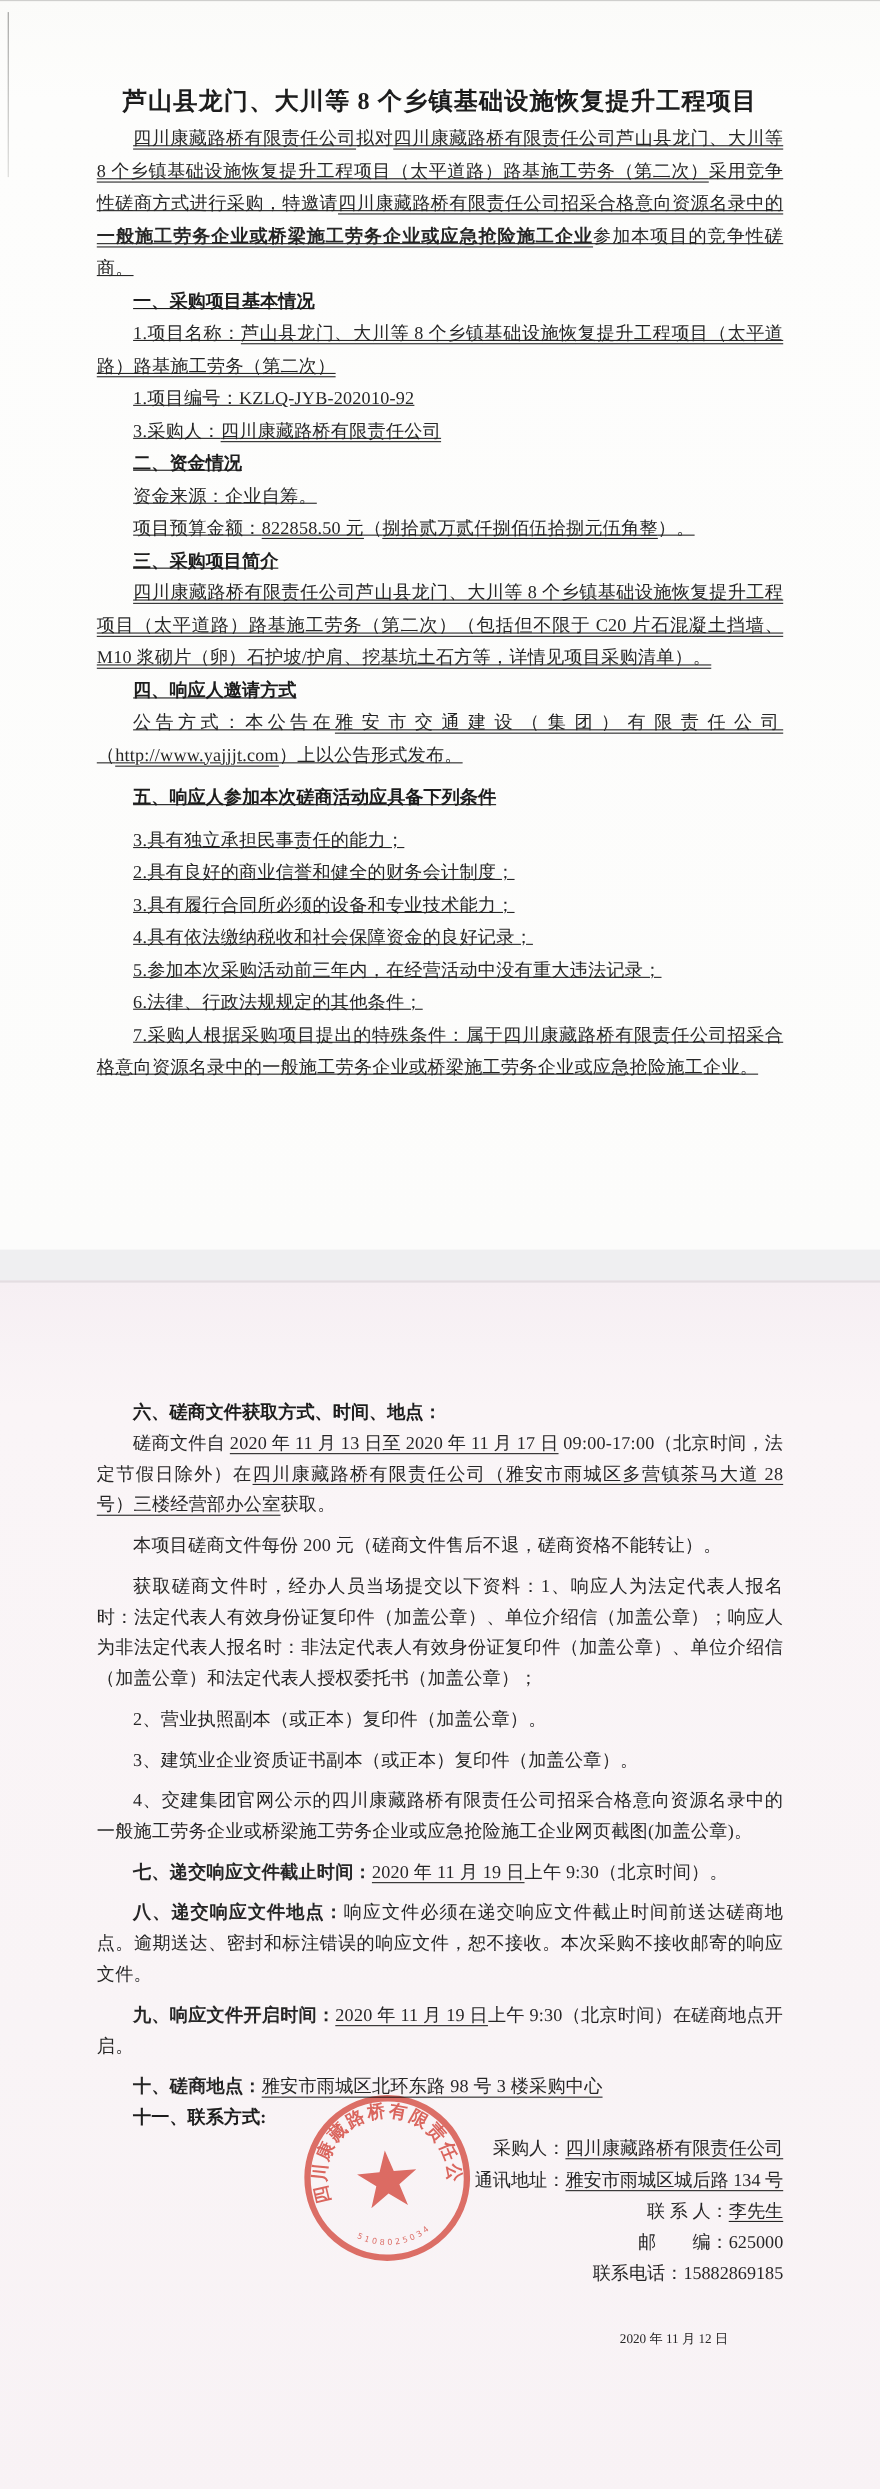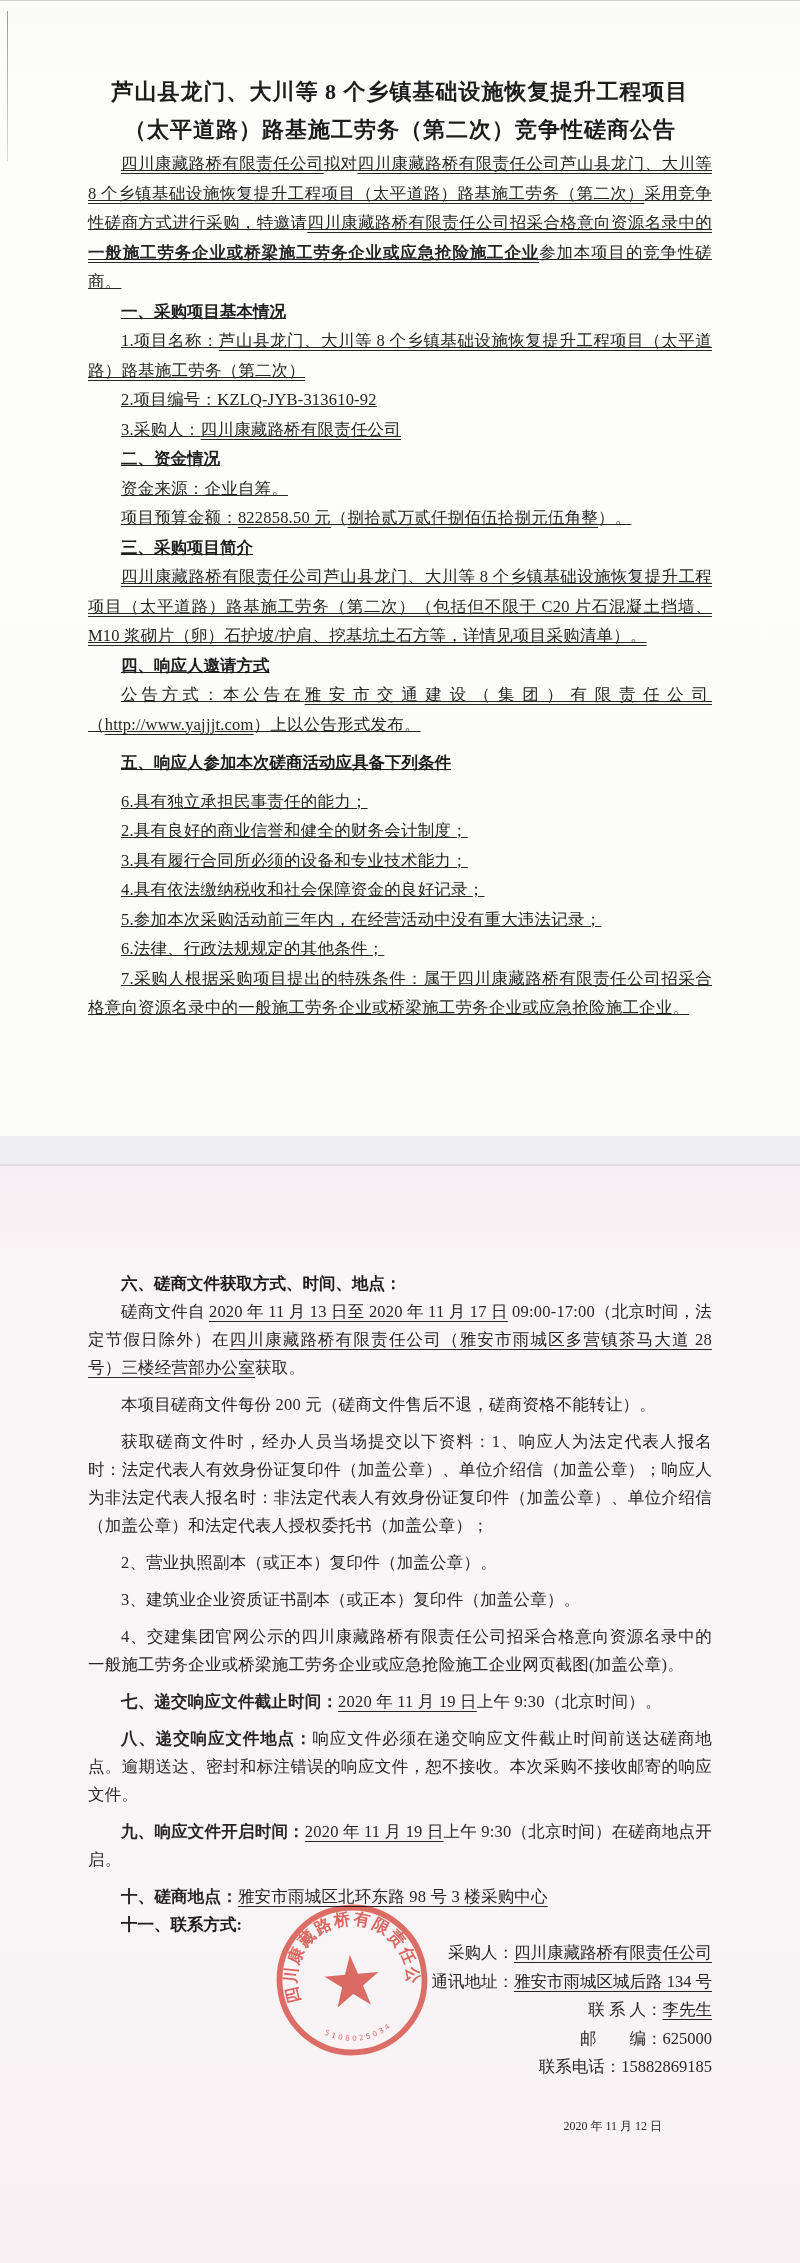--- a/index.html
+++ b/index.html
@@ -87,35 +87,34 @@
 </style>
 </head>
 <body>
 
 <div class="doc">
 
   <div class="page page1">
     <div class="edge-line"></div>
     <div class="content">
         <div class="doc-title">芦山县龙门、大川等 8 个乡镇基础设施恢复提升工程项目</div>
-        <div class="doc-title">（太平道路）路基施工劳务（第二次）竞争性磋商公告</div>
         <p class="doc-para"><span class="u">四川康藏路桥有限责任公司</span><span>拟对</span><span class="u">四川康藏路桥有限责任公司芦山县龙门、大川等 8 个乡镇基础设施恢复提升工程项目（太平道路）路基施工劳务（第二次）</span><span>采用竞争性磋商方式进行采购，特邀请</span><span class="u">四川康藏路桥有限责任公司招采合格意向资源名录中的</span><span class="u b">一般施工劳务企业或桥梁施工劳务企业或应急抢险施工企业</span><span>参加本项目的竞争性磋商。</span></p>
         <div class="doc-heading">一、采购项目基本情况</div>
         <p class="doc-para"><span>1.项目名称：</span><span class="u">芦山县龙门、大川等 8 个乡镇基础设施恢复提升工程项目（太平道路）路基施工劳务（第二次）</span></p>
-        <p class="doc-para"><span>2.项目编号：KZLQ-JYB-313610-92</span></p>
+        <p class="doc-para"><span>1.项目编号：KZLQ-JYB-202010-92</span></p>
         <p class="doc-para"><span>3.采购人：</span><span class="u">四川康藏路桥有限责任公司</span></p>
         <div class="doc-heading">二、资金情况</div>
         <p class="doc-para"><span>资金来源：企业自筹。</span></p>
         <p class="doc-para"><span>项目预算金额：</span><span class="u">822858.50 元</span><span>（</span><span class="u">捌拾贰万贰仟捌佰伍拾捌元伍角整</span><span>）。</span></p>
         <div class="doc-heading">三、采购项目简介</div>
         <p class="doc-para"><span class="u">四川康藏路桥有限责任公司芦山县龙门、大川等 8 个乡镇基础设施恢复提升工程项目（太平道路）路基施工劳务（第二次）（包括但不限于 C20 片石混凝土挡墙、M10 浆砌片（卵）石护坡/护肩、挖基坑土石方等，详情见项目采购清单）。</span></p>
         <div class="doc-heading">四、响应人邀请方式</div>
         <p class="doc-para"><span>公告方式：本公告在</span><span class="u ls">雅安市交通建设（集团）有限责任公司</span><span>（</span><span class="u">http://www.yajjjt.com</span><span>）上以公告形式发布。</span></p>
         <div class="doc-heading gap">五、响应人参加本次磋商活动应具备下列条件</div>
-        <p class="doc-para gap"><span>6.具有独立承担民事责任的能力；</span></p>
+        <p class="doc-para gap"><span>3.具有独立承担民事责任的能力；</span></p>
         <p class="doc-para"><span>2.具有良好的商业信誉和健全的财务会计制度；</span></p>
         <p class="doc-para"><span>3.具有履行合同所必须的设备和专业技术能力；</span></p>
         <p class="doc-para"><span>4.具有依法缴纳税收和社会保障资金的良好记录；</span></p>
         <p class="doc-para"><span>5.参加本次采购活动前三年内，在经营活动中没有重大违法记录；</span></p>
         <p class="doc-para"><span>6.法律、行政法规规定的其他条件；</span></p>
         <p class="doc-para"><span>7.采购人根据采购项目提出的特殊条件：属于四川康藏路桥有限责任公司招采合格意向资源名录中的一般施工劳务企业或桥梁施工劳务企业或应急抢险施工企业。</span></p>
       </div>
   </div>
 
   <div class="page page2">

